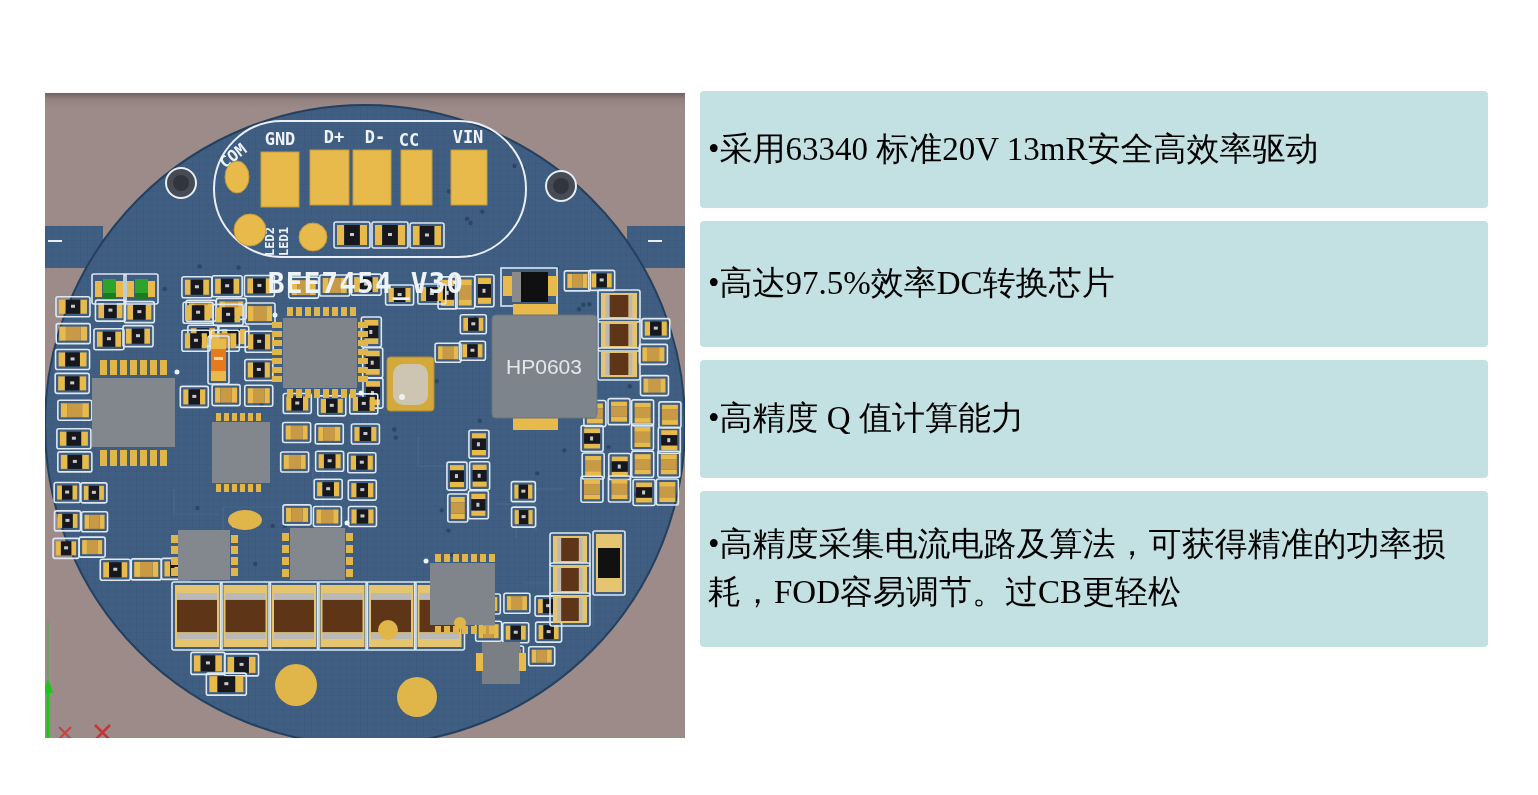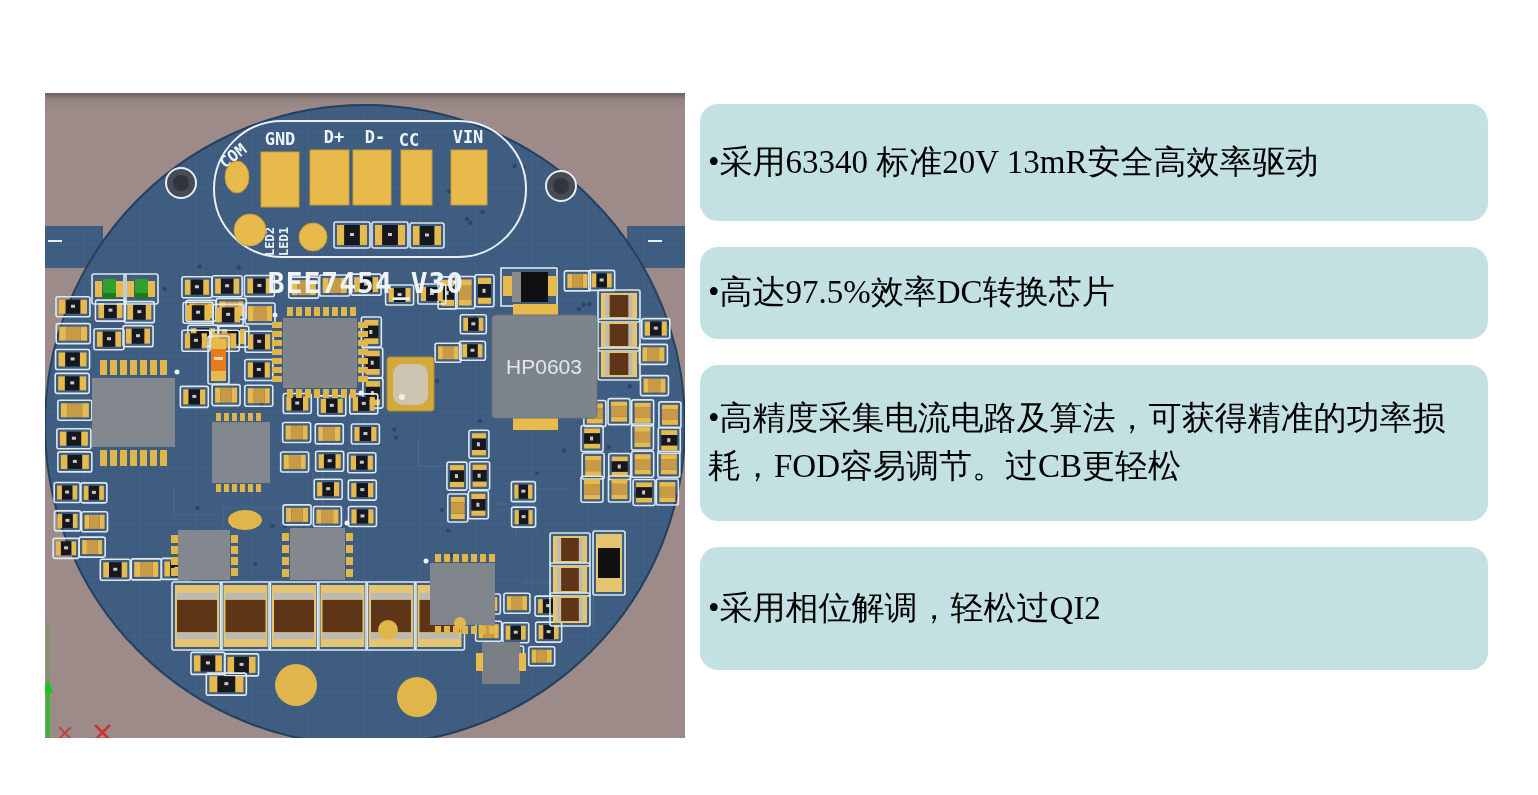--- a/index.html
+++ b/index.html
@@ -1,26 +1,26 @@
 <!DOCTYPE html>
 <html style="--card-bg: #c3e0e2; --card-fg: #000000;"><head>
 <meta charset="utf-8">
 <style>
   html,body{margin:0;padding:0;background:#ffffff;}
   body{width:1538px;height:795px;position:relative;overflow:hidden;
        font-family:"Liberation Sans","DejaVu Sans",sans-serif;}
   .pcb-figure{position:absolute;left:45px;top:93px;width:640px;height:645px;}
   .features{position:absolute;left:700px;top:91px;width:788px;
             display:flex;flex-direction:column;gap:13px;}
-  .card{background:var(--card-bg,#c3e0e2);border-radius:18px;
+  .card{background:var(--card-bg,#c3e0e2);border-radius:4px;
         display:flex;align-items:center;box-sizing:border-box;
         padding:0 14px 0 8px;color:var(--card-fg,#000);
         font-size:33px;line-height:1.45;
-        font-family:"Liberation Serif","DejaVu Serif",serif;margin-top:13px;}
-  .c1{height:117px}.c2{height:92px}.c3{height:118px}.c4{height:156px}.c5{height:123px}
+        font-family:"Liberation Serif","DejaVu Serif",serif;}
+  .c1{height:117px}.c2{height:126px}.c3{height:118px}.c4{height:156px}.c5{height:123px}
   svg text{user-select:none}
 </style>
 </head>
 <body>
 
 <div class="pcb-figure">
 <svg id="pcb-svg" width="640" height="645" viewBox="0 0 640 645" xmlns="http://www.w3.org/2000/svg">
   <defs>
     <linearGradient id="bggrad" x1="0" y1="0" x2="0" y2="1">
       <stop offset="0" stop-color="#6e6260"></stop>
@@ -1112,19 +1112,19 @@
 </svg>
 </div>
 
 <div class="features">
   <div class="card c1">
     <span>•采用63340 标准20V 13mR安全高效率驱动</span>
   </div>
   <div class="card c2">
     <span>•高达97.5%效率DC转换芯片</span>
   </div>
+  <div class="card c3">
+    <span>•高精度 Q 值计算能力</span>
+  </div>
   <div class="card c4">
     <span>•高精度采集电流电路及算法，可获得精准的功率损耗，FOD容易调节。过CB更轻松</span>
   </div>
-  <div class="card c5">
-    <span>•采用相位解调，轻松过QI2</span>
-  </div>
 </div>
 
 </body></html>

